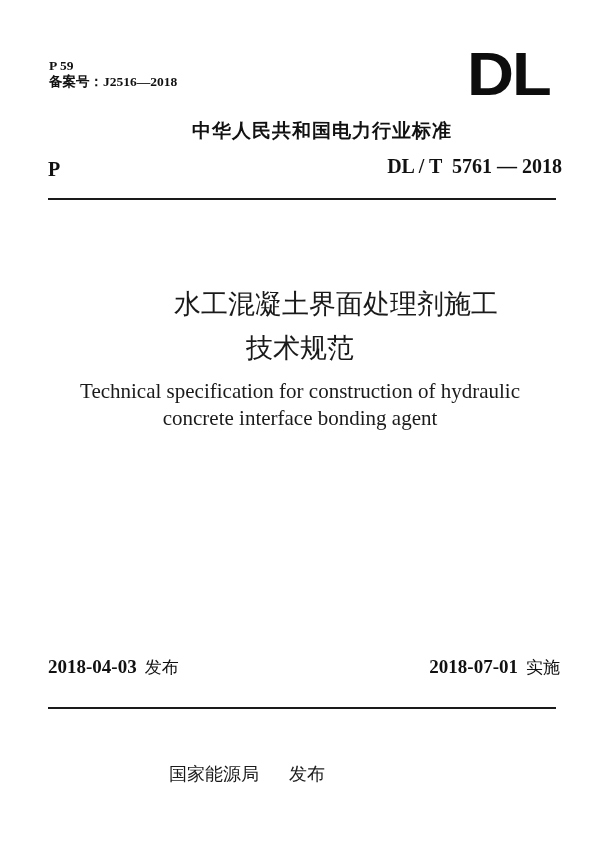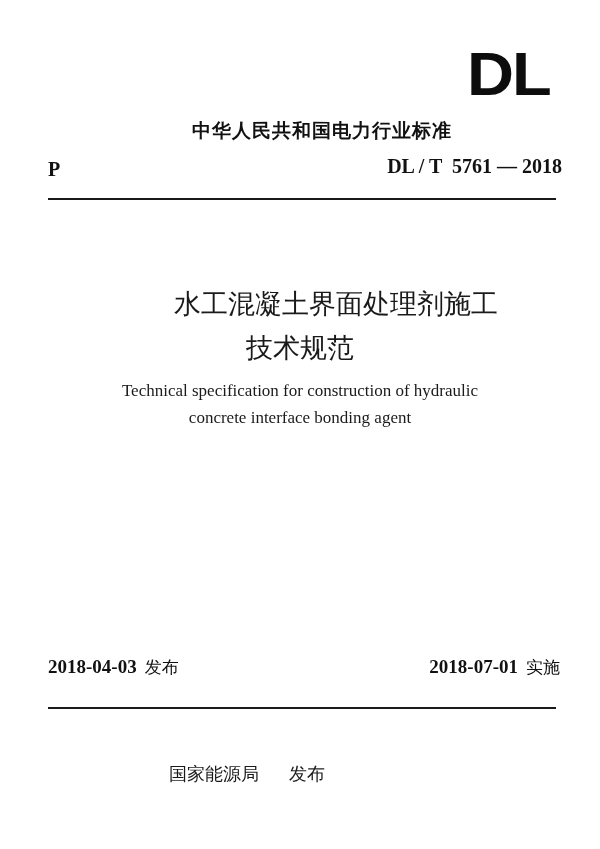--- a/index.html
+++ b/index.html
@@ -21,34 +21,36 @@
       font-family: "DejaVu Sans", sans-serif; letter-spacing: 1px; padding-left: 44px; box-sizing: border-box;
     }
     .cat { left: 48px; top: 158px; font-weight: bold; font-size: 20px; }
     .code { right: 38px; top: 155px; font-weight: bold; font-size: 20px; white-space: pre; }
     .rule { left: 48px; width: 508px; height: 2px; background: #1a1a1a; }
     .cn-title {
       left: 0; width: 600px; text-align: center; font-family: "DejaVu Sans", sans-serif;
       font-size: 27px; font-weight: normal; color: #1a1a1a; letter-spacing: 0px;
     }
     .en-title {
-      left: 0; width: 600px; text-align: center; font-size: 17px; color: #1a1a1a; line-height: 26px;
+      left: 0; width: 600px; text-align: center; font-size: 21px; color: #1a1a1a; line-height: 26px;
     }
     .date { top: 656px; font-weight: bold; font-size: 19px; white-space: nowrap; }
     .date .cn { font-family: "DejaVu Sans", sans-serif; font-weight: normal; margin-left: 8px; font-size: 17px; }
     .publisher {
       left: 0; width: 480px; top: 762px; text-align: center; font-family: "DejaVu Sans", sans-serif;
       font-size: 18px; color: #1a1a1a; padding-left: 14px; box-sizing: border-box;
     }
     .publisher .gap { display: inline-block; width: 30px; }
   </style>
 </head>
 <body>
 
 <div class="abs meta">
+  <div>P 59</div>
+  <div>备案号：J2516—2018</div>
 </div>
 
 <div class="abs logo">DL</div>
 
 <div class="abs std-title">中华人民共和国电力行业标准</div>
 
 <div class="abs cat">P</div>
 <div class="abs code">DL / T  5761 — 2018</div>
 
 <div class="abs rule" style="top:198px;"></div>

